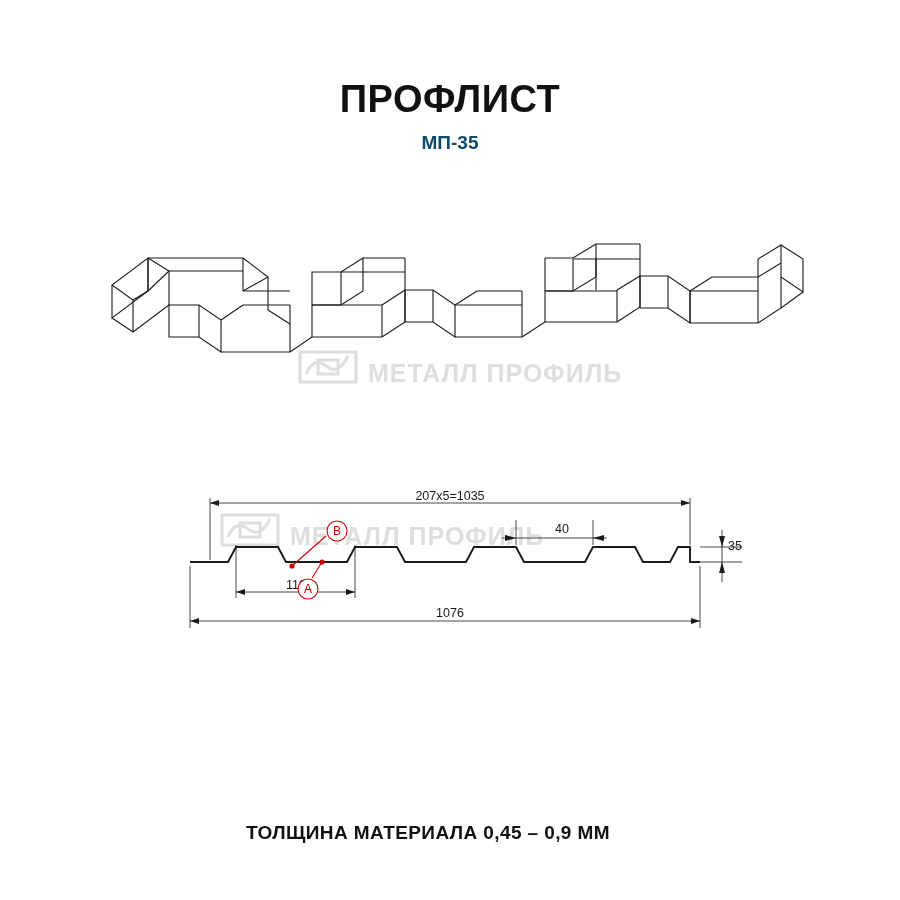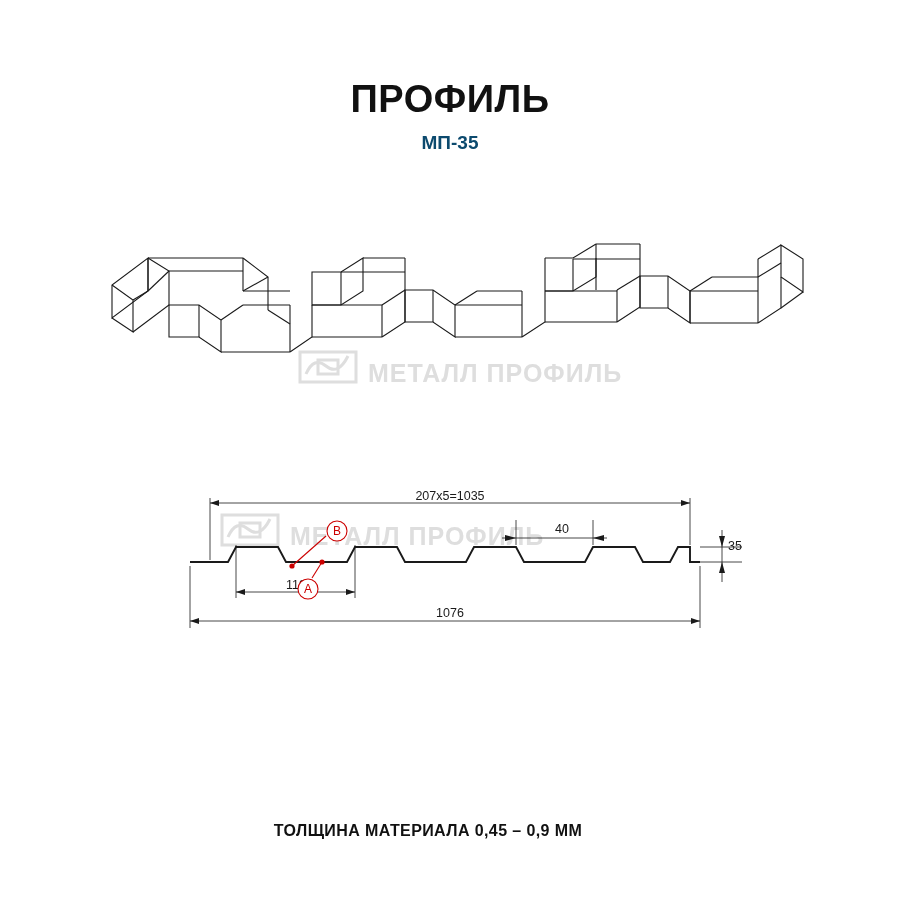--- a/index.html
+++ b/index.html
@@ -39,21 +39,21 @@
     font-size: 19px;
     font-weight: bold;
     color: #0c4a6e;
   }
   .footnote {
     position: absolute;
     top: 822px;
     left: 0;
     width: 856px;
     text-align: center;
-    font-size: 16px;
+    font-size: 19px;
     font-weight: bold;
     letter-spacing: 0.4px;
     color: #111111;
   }
   .drawing {
     position: absolute;
     top: 0;
     left: 0;
     width: 900px;
     height: 900px;
@@ -76,21 +76,21 @@
     font-size: 12px;
     fill: #cc0000;
     font-weight: normal;
   }
 </style>
 </head>
 <body>
 
 <div id="sheet">
 
-  <div class="title">ПРОФИЛЬ</div>
+  <div class="title">ПРОФЛИСТ</div>
   <div class="subtitle">МП-35</div>
 
   <svg class="drawing" viewBox="0 0 900 900">
 
     <g fill="none" stroke="#1a1a1a" stroke-width="1.1" stroke-linejoin="miter">
 
       <path d="M112,318 L112,285 L148,258 L148,291 Z"></path>
       <path d="M112,318 L133,332 L133,300 L112,285"></path>
       <path d="M133,300 L148,291"></path>
       <path d="M133,332 L169,305 L169,271 L148,258"></path>

